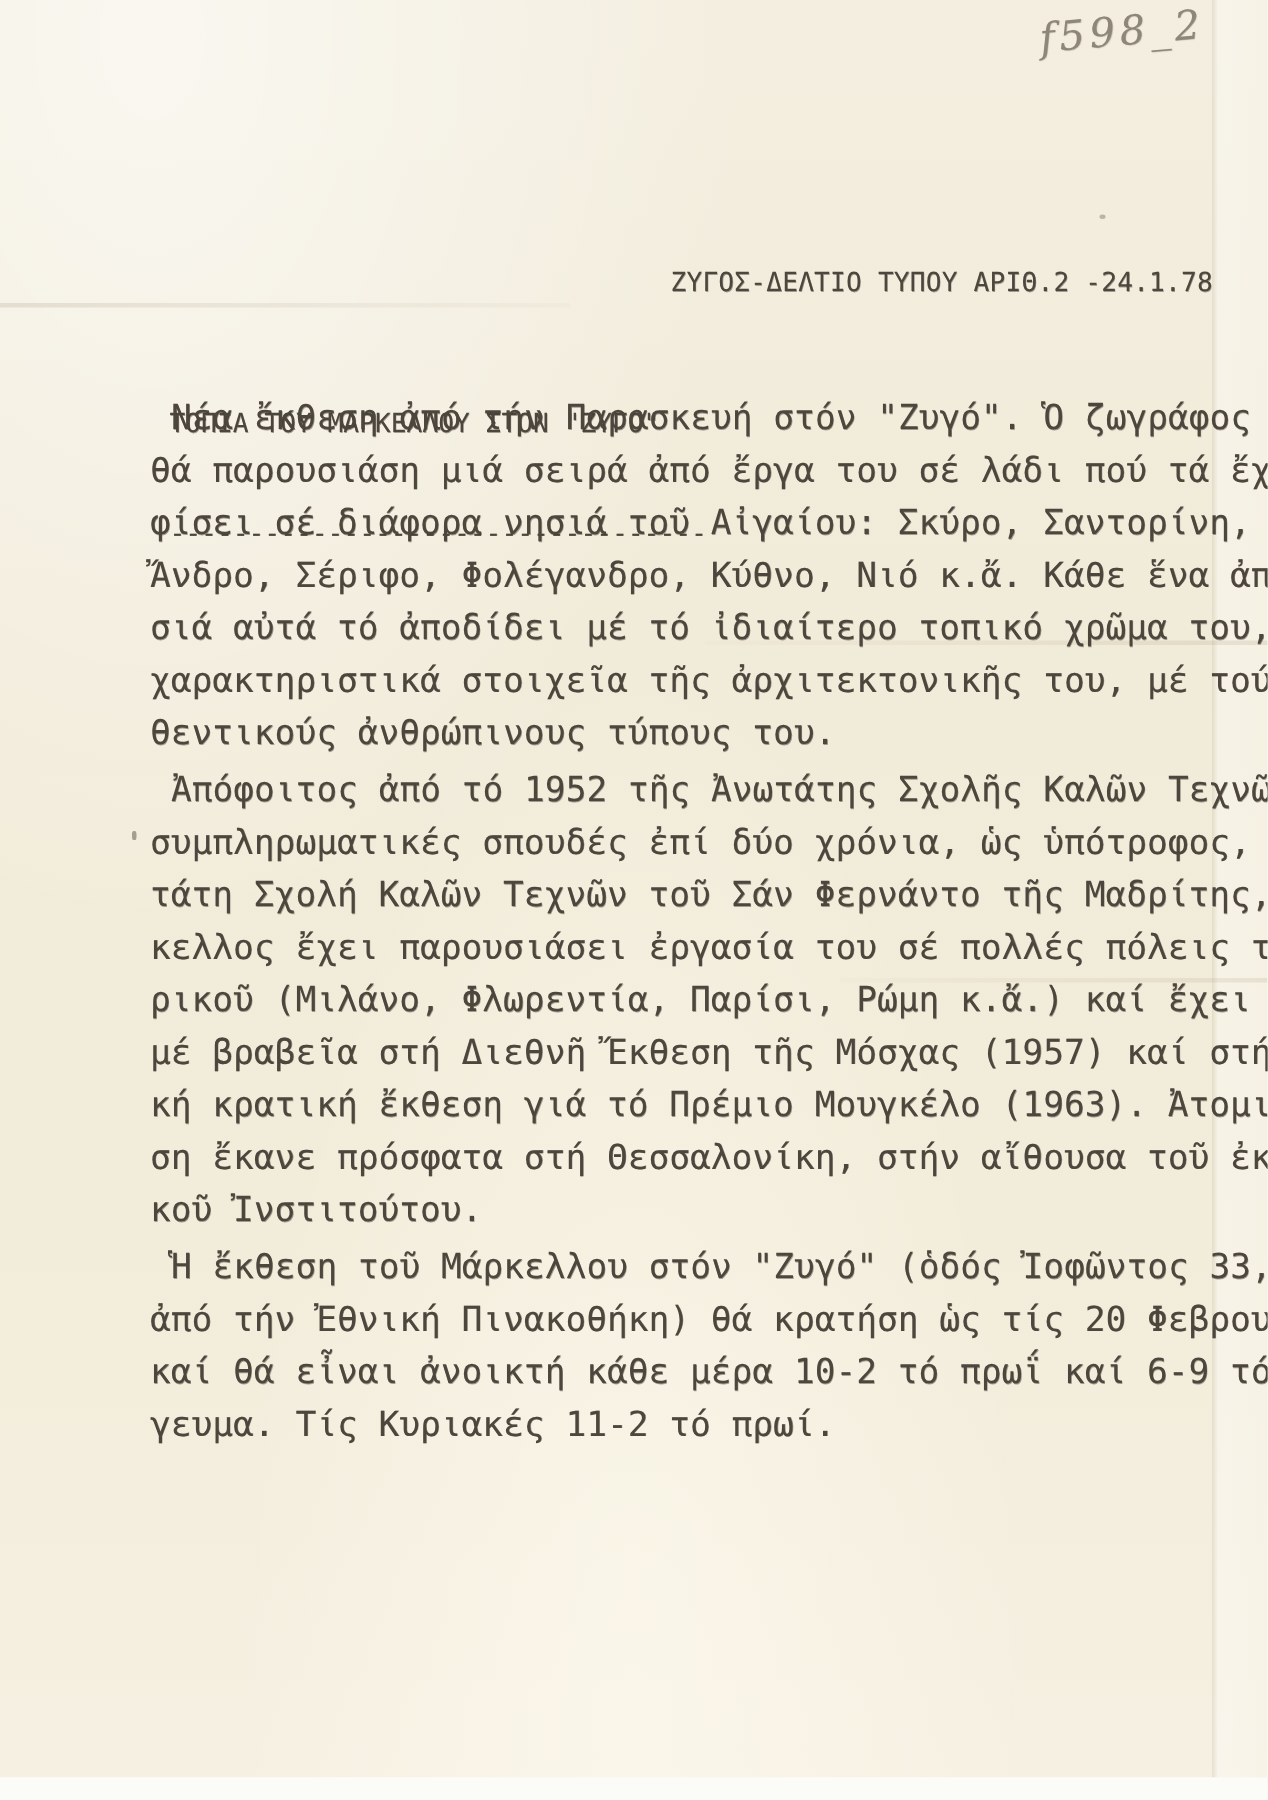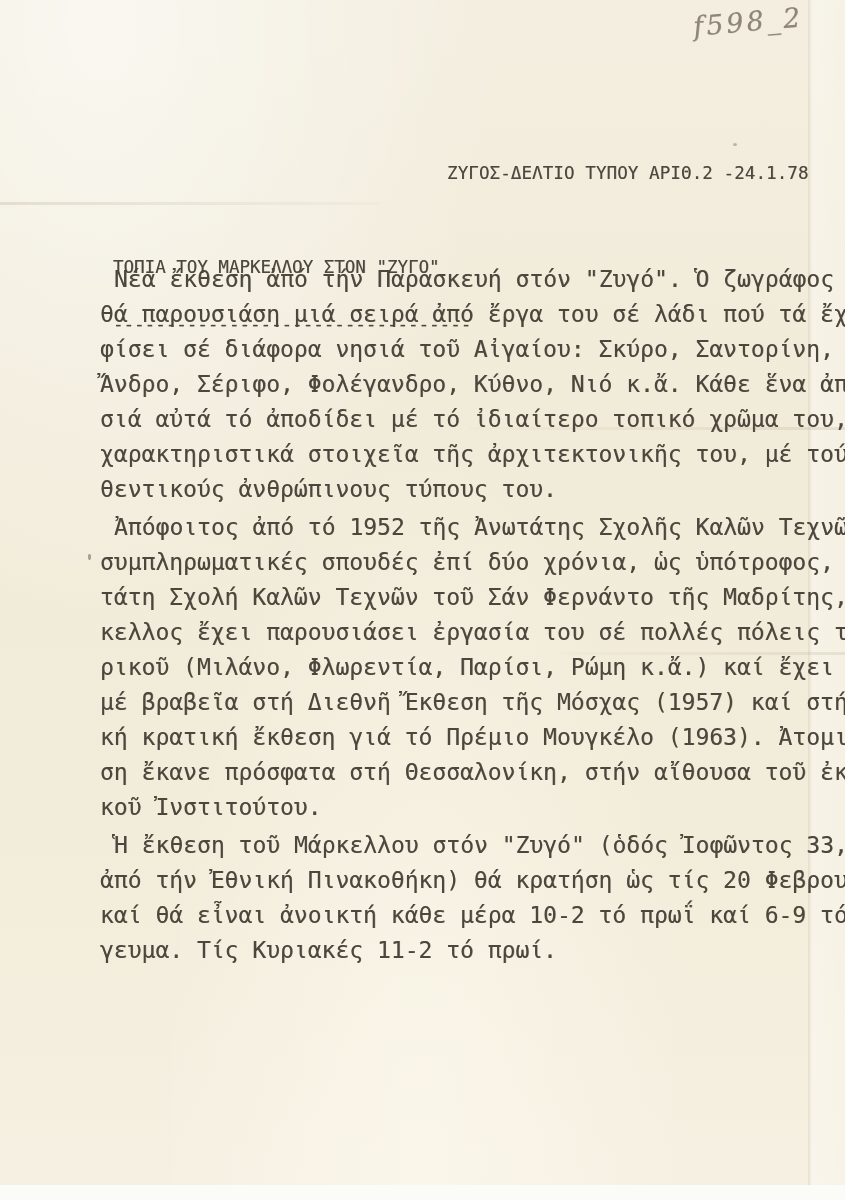--- a/index.html
+++ b/index.html
@@ -62,20 +62,21 @@
     letter-spacing: 3px;
     color: #8d8679;
     transform: rotate(-5deg);
     text-shadow: 0.4px 0.4px 0.6px rgba(141,134,121,0.5);
   }
 
   
   .type {
     color: #4c463d;
     text-shadow: 0.35px 0.35px 0.4px rgba(62,56,48,0.45);
+    margin-top: 16px;
   }
   .header-line {
     position: absolute;
     left: 447px; top: 163px;
     font-size: 17.5px;
     letter-spacing: 0.1px;
     white-space: pre;
   }
   .title-block {
     position: absolute;

